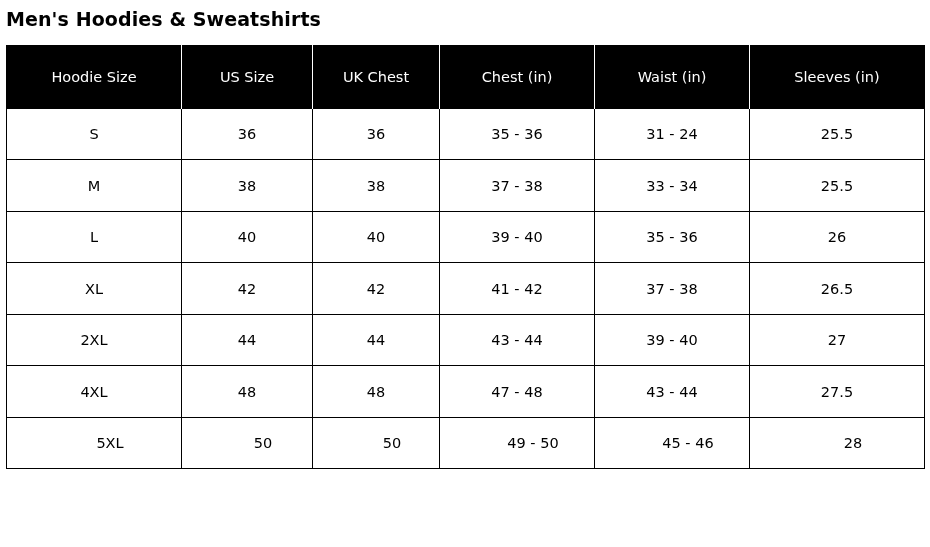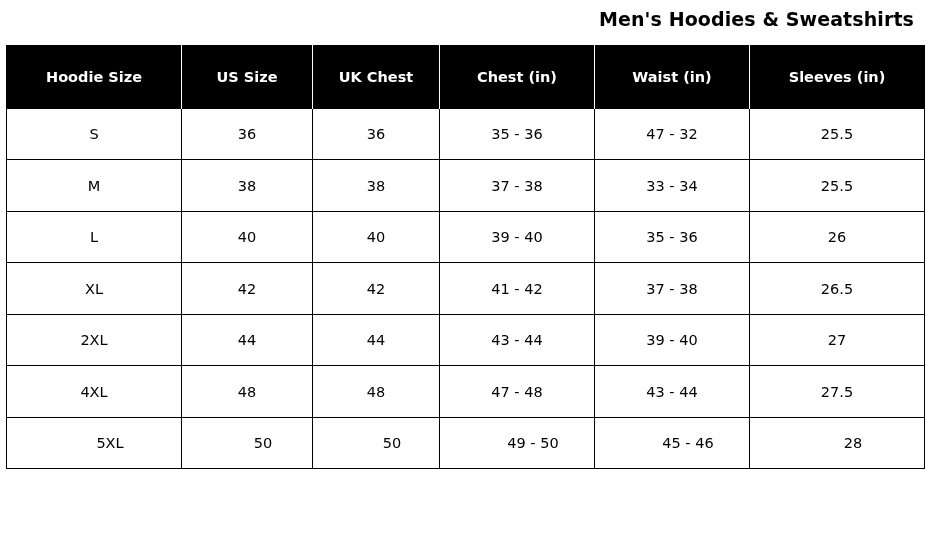--- a/index.html
+++ b/index.html
@@ -20,37 +20,36 @@
     position: relative;
     box-sizing: border-box;
   }
   .title {
     font-size: 19px;
     font-weight: bold;
     color: #000000;
     padding: 8px 16px 0 6px;
     letter-spacing: 0.1px;
     line-height: 1.2;
-    text-align: right;
   }
   .table-wrap {
     padding: 14px 6px 0 6px;
     box-sizing: border-box;
   }
   table.size-table {
     border-collapse: collapse;
     width: 918px;
     table-layout: fixed;
     border: 1px solid #000000;
   }
   table.size-table th {
     background: #000000;
     color: #ffffff;
     font-size: 14.5px;
-    font-weight: bold;
+    font-weight: normal;
     height: 62px;
     vertical-align: middle;
     border-right: 1px solid #ffffff;
     padding: 0 4px;
   }
   table.size-table th:last-child {
     border-right: none;
   }
   table.size-table td {
     background: #ffffff;
@@ -104,21 +103,21 @@
           <th>Waist (in)</th>
           <th>Sleeves (in)</th>
         </tr>
       </thead>
       <tbody>
         <tr>
           <td>S</td>
           <td>36</td>
           <td>36</td>
           <td>35 - 36</td>
-          <td>47 - 32</td>
+          <td>31 - 24</td>
           <td>25.5</td>
         </tr>
         <tr>
           <td>M</td>
           <td>38</td>
           <td>38</td>
           <td>37 - 38</td>
           <td>33 - 34</td>
           <td>25.5</td>
         </tr>

